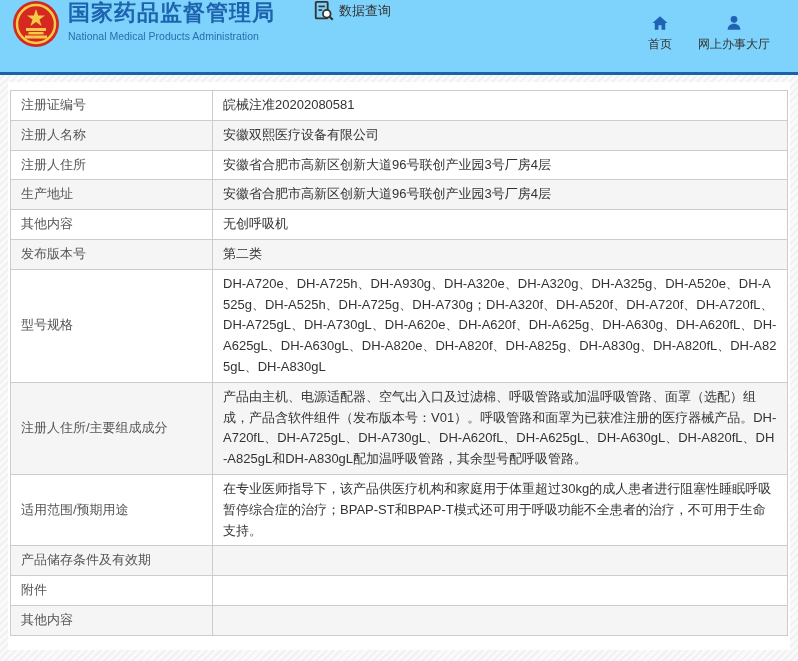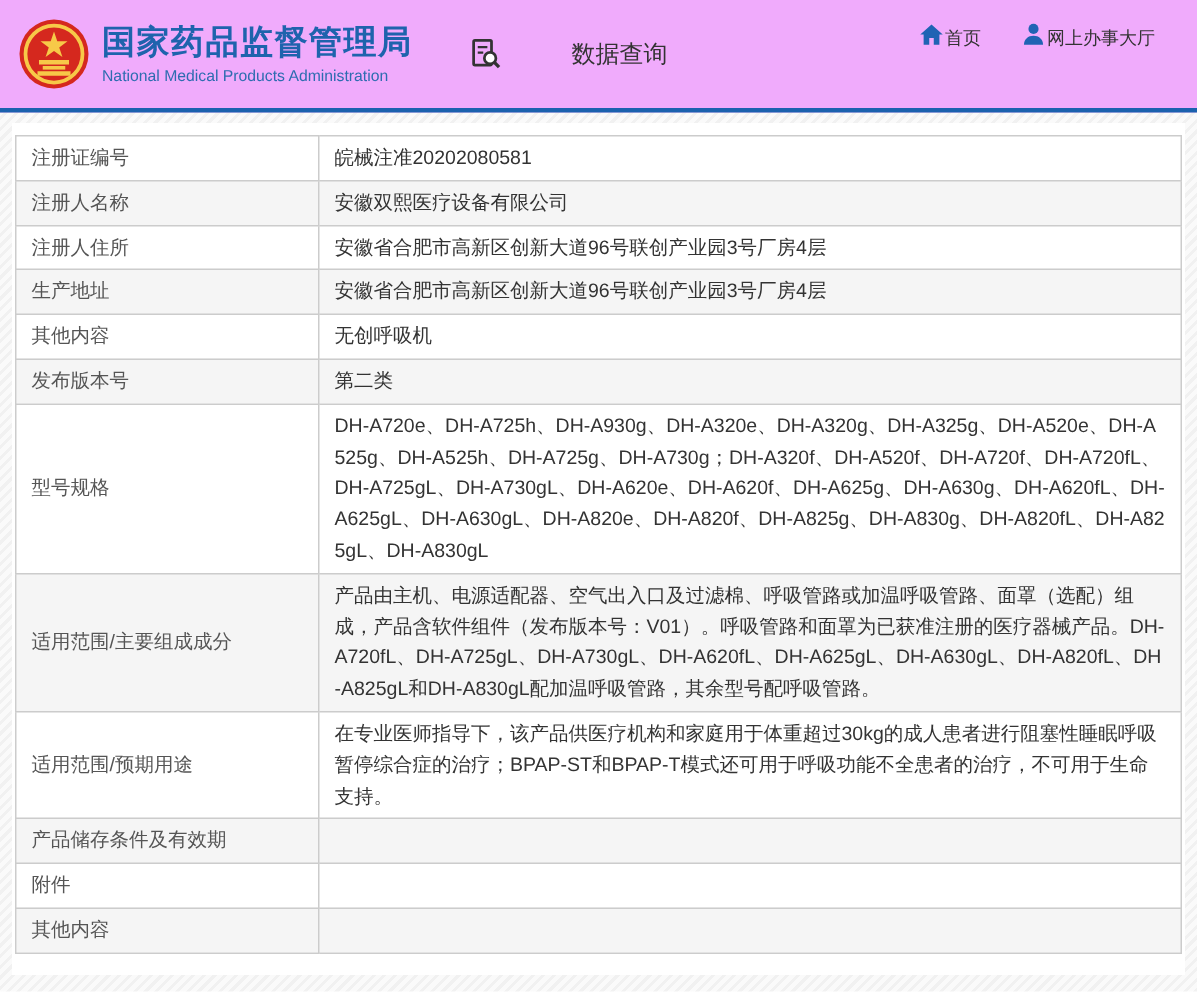--- a/index.html
+++ b/index.html
@@ -5,32 +5,32 @@
 <style>
   * { margin:0; padding:0; box-sizing:border-box; }
   html,body { width:798px; height:661px; overflow:hidden; }
   body {
     font-family:"Liberation Sans","DejaVu Sans",sans-serif;
     background:repeating-linear-gradient(135deg,#f1f1f1 0 2px,#fafafa 2px 5px);
     color:#333;
   }
   
   .header {
-    height:75px; background:#f0abfc; border-bottom:3px solid #1b61ae;
-    display:flex; align-items:center; position:relative;
+    height:75px; background:#7dd3fc; border-bottom:3px solid #1b61ae;
+    display:flex; align-items:flex-start; position:relative;
   }
   .logo { width:48px; height:48px; margin-left:12px; flex:0 0 auto; }
   .title-block { margin-left:8px; }
   .title-cn { font-size:22px; font-weight:bold; color:#1e63ad; letter-spacing:1px; line-height:1.2; }
   .title-en { font-size:10.5px; color:#2d6cb0; margin-top:4px; }
   .dq { display:flex; align-items:center; margin-left:38px; cursor:pointer; }
   .dq-icon { width:22px; height:22px; margin-right:4px; }
-  .dq-label { font-size:16px; color:#333;margin-left:42px; }
+  .dq-label { font-size:13px; color:#333; }
   .top-nav { position:absolute; right:28px; top:14px; display:flex; gap:26px; }
-  .nav-item { display:flex; align-items:center; cursor:pointer; }
+  .nav-item { display:flex; flex-direction:column; align-items:center; cursor:pointer; }
   .nav-icon { width:18px; height:18px; margin-bottom:4px; fill:#2063b4; }
   .nav-label { font-size:12px; color:#333; }
   
   .content {
     margin:7px 8px 0 8px; background:#fff; width:782px;
     padding:8px 2px 2px 2px; min-height:568px;
   }
   .crumb {
     display:flex; align-items:center; padding:6px 2px 10px 2px;
     font-size:13px; color:#2f74bb;
@@ -116,21 +116,21 @@
         </tr>
         <tr>
           <td class="lbl">发布版本号</td>
           <td class="val">第二类</td>
         </tr>
         <tr>
           <td class="lbl">型号规格</td>
           <td class="val">DH-A720e、DH-A725h、DH-A930g、DH-A320e、DH-A320g、DH-A325g、DH-A520e、DH-A525g、DH-A525h、DH-A725g、DH-A730g；DH-A320f、DH-A520f、DH-A720f、DH-A720fL、DH-A725gL、DH-A730gL、DH-A620e、DH-A620f、DH-A625g、DH-A630g、DH-A620fL、DH-A625gL、DH-A630gL、DH-A820e、DH-A820f、DH-A825g、DH-A830g、DH-A820fL、DH-A825gL、DH-A830gL</td>
         </tr>
         <tr>
-          <td class="lbl">适用范围/主要组成成分</td>
+          <td class="lbl">注册人住所/主要组成成分</td>
           <td class="val">产品由主机、电源适配器、空气出入口及过滤棉、呼吸管路或加温呼吸管路、面罩（选配）组成，产品含软件组件（发布版本号：V01）。呼吸管路和面罩为已获准注册的医疗器械产品。DH-A720fL、DH-A725gL、DH-A730gL、DH-A620fL、DH-A625gL、DH-A630gL、DH-A820fL、DH-A825gL和DH-A830gL配加温呼吸管路，其余型号配呼吸管路。</td>
         </tr>
         <tr>
           <td class="lbl">适用范围/预期用途</td>
           <td class="val">在专业医师指导下，该产品供医疗机构和家庭用于体重超过30kg的成人患者进行阻塞性睡眠呼吸暂停综合症的治疗；BPAP-ST和BPAP-T模式还可用于呼吸功能不全患者的治疗，不可用于生命支持。</td>
         </tr>
         <tr>
           <td class="lbl">产品储存条件及有效期</td>
           <td class="val"></td>
         </tr>

